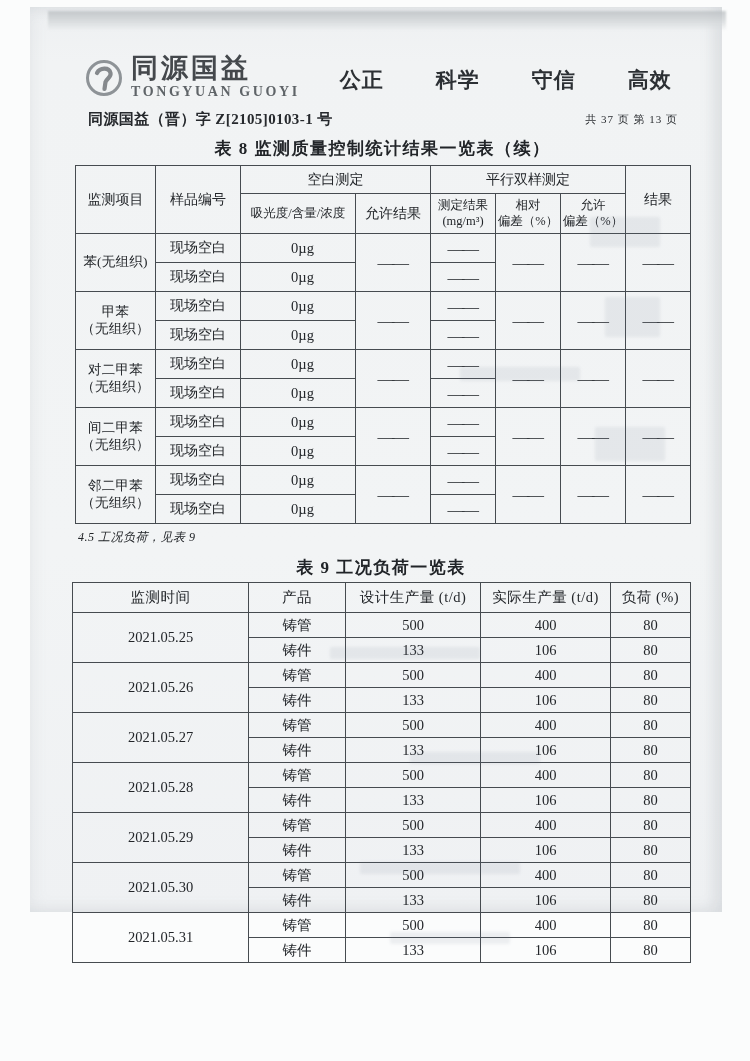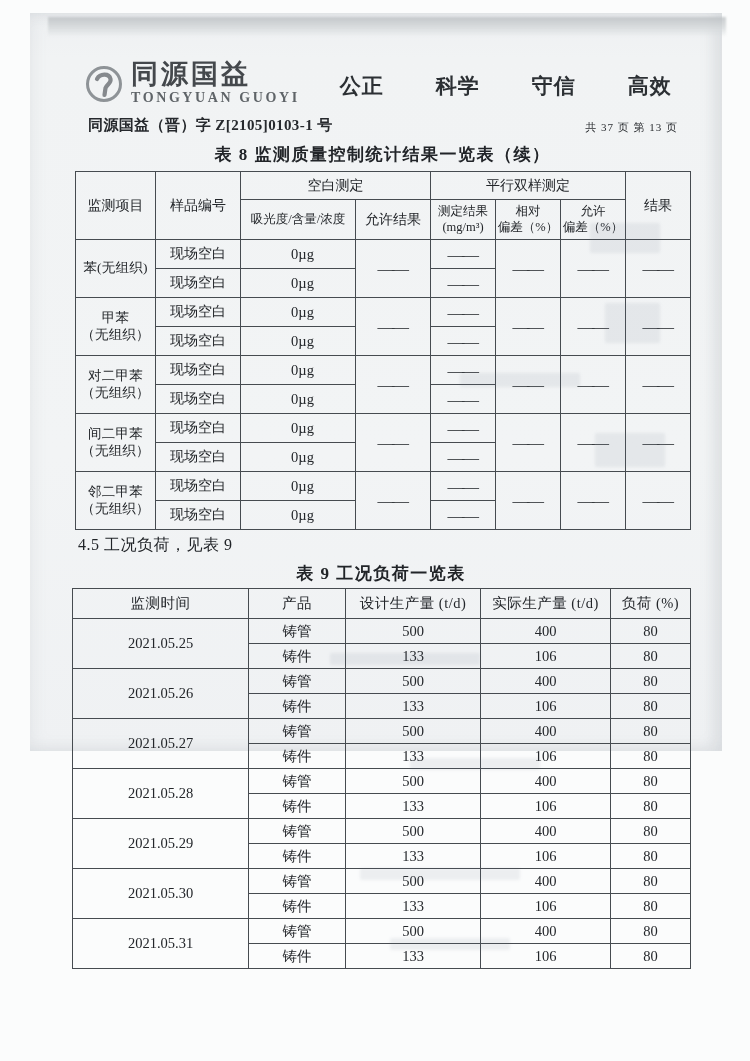--- a/index.html
+++ b/index.html
@@ -1,36 +1,36 @@
 <!DOCTYPE html>
 <html><head>
 <meta charset="utf-8">
 <style>
   * { margin:0; padding:0; box-sizing:border-box; }
   body { width:750px; height:1061px; background:#fbfcfc; font-family:"Liberation Serif","DejaVu Serif",serif; color:#22262a; overflow:hidden; }
   .canvas { position:relative; width:750px; height:1061px; }
-  .page { position:absolute; left:30px; top:13px; width:692px; height:738px;
+  .page { position:absolute; left:30px; top:7px; width:692px; height:905px;
           background:linear-gradient(180deg,#eef0f2 0%,#f1f3f4 6%,#f2f4f5 60%,#eff1f3 100%);
           box-shadow: inset 0 0 18px rgba(120,130,140,.12), inset -10px 0 14px rgba(120,130,140,.10); }
   .page::before { content:""; position:absolute; left:18px; right:-4px; top:4px; height:20px;
           background:linear-gradient(180deg,#b9bdc0 0%, #d4d8da 55%, rgba(230,233,235,0) 100%); opacity:.75; filter:blur(1px); }
   
   .brand-row { position:absolute; top:48px; left:54px; display:flex; align-items:center; }
   .logo-ic { width:40px; height:40px; flex:0 0 auto; }
   .logo-txt { margin-left:7px; }
   .logo-cn { font-family:"Liberation Sans","DejaVu Sans",sans-serif; font-weight:bold; font-size:27px; letter-spacing:3px; color:#44484c; line-height:1; }
   .logo-en { font-family:Liberation Serif, serif; font-weight:bold; font-size:14px; letter-spacing:2.6px; color:#5f6468; margin-top:2px; }
   .slogans { display:flex; gap:52px; margin-left:40px; margin-top:4px; }
   .slogan { font-family:"Liberation Sans","DejaVu Sans",sans-serif; font-weight:bold; font-size:21px; color:#2c3034; letter-spacing:1px; }
-  .doc-row { position:absolute; top:103px; left:58px; right:44px; display:flex; justify-content:space-between; align-items:flex-end; }
+  .doc-row { position:absolute; top:103px; left:58px; right:44px; display:flex; justify-content:space-between; align-items:center; }
   .doc-no { font-size:15px; font-weight:600; letter-spacing:.4px; color:#26292d; }
   .page-ind { font-size:11px; color:#2a2d31; letter-spacing:1px; }
   
   .t8-title { position:absolute; top:130px; left:45px; width:615px; text-align:center; font-size:17px; letter-spacing:1.5px; font-weight:600; color:#212428; }
-  .sec45 { position:absolute; top:522px; left:48px; font-size:16px; color:#212428; letter-spacing:.5px; }
+  .sec45 { position:absolute; top:522px; left:48px; font-size:12px; color:#212428; letter-spacing:.5px;font-style:italic; }
   .t9-title { position:absolute; top:549px; left:42px; width:618px; text-align:center; font-size:17px; letter-spacing:1.5px; font-weight:600; color:#212428; }
   
   table { border-collapse:collapse; position:absolute; table-layout:fixed; }
   td, th { border:1px solid #464b50; font-weight:normal; text-align:center; vertical-align:middle; font-size:14px; color:#23262a; white-space:pre-line; line-height:1.25; overflow:hidden; }
   #t8 { left:45px; top:158px; width:615px; }
   #t8 thead tr:first-child th { height:28px;margin-left:6px; }
   #t8 thead tr:last-child th { height:40px; }
   #t8 .small-hd { font-size:12.5px; }
   #t8 tbody td { height:29px; }
   #t8 td.val { text-align:center; padding-left:9px; font-size:14.5px; }

